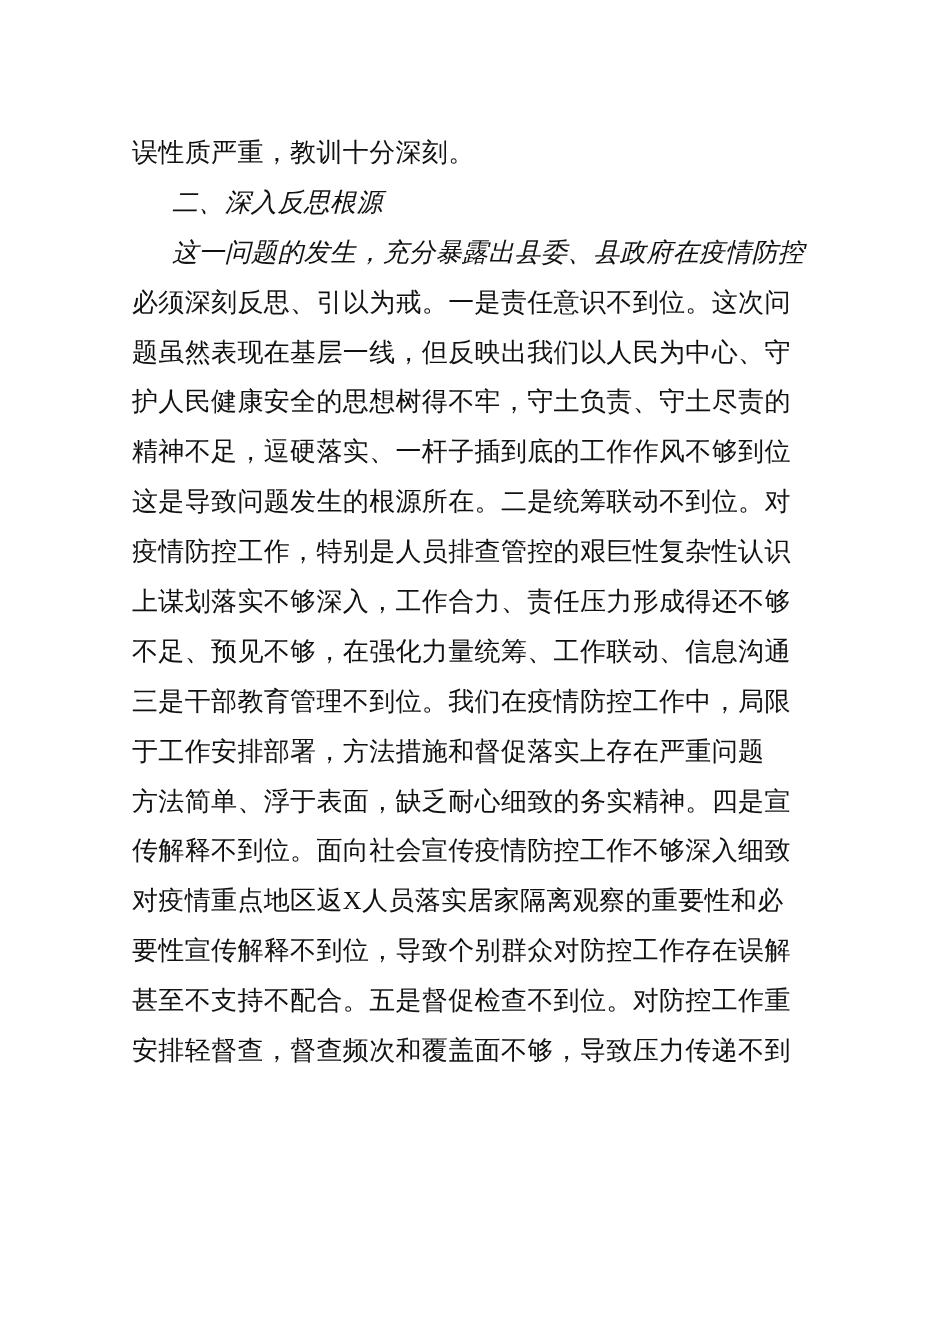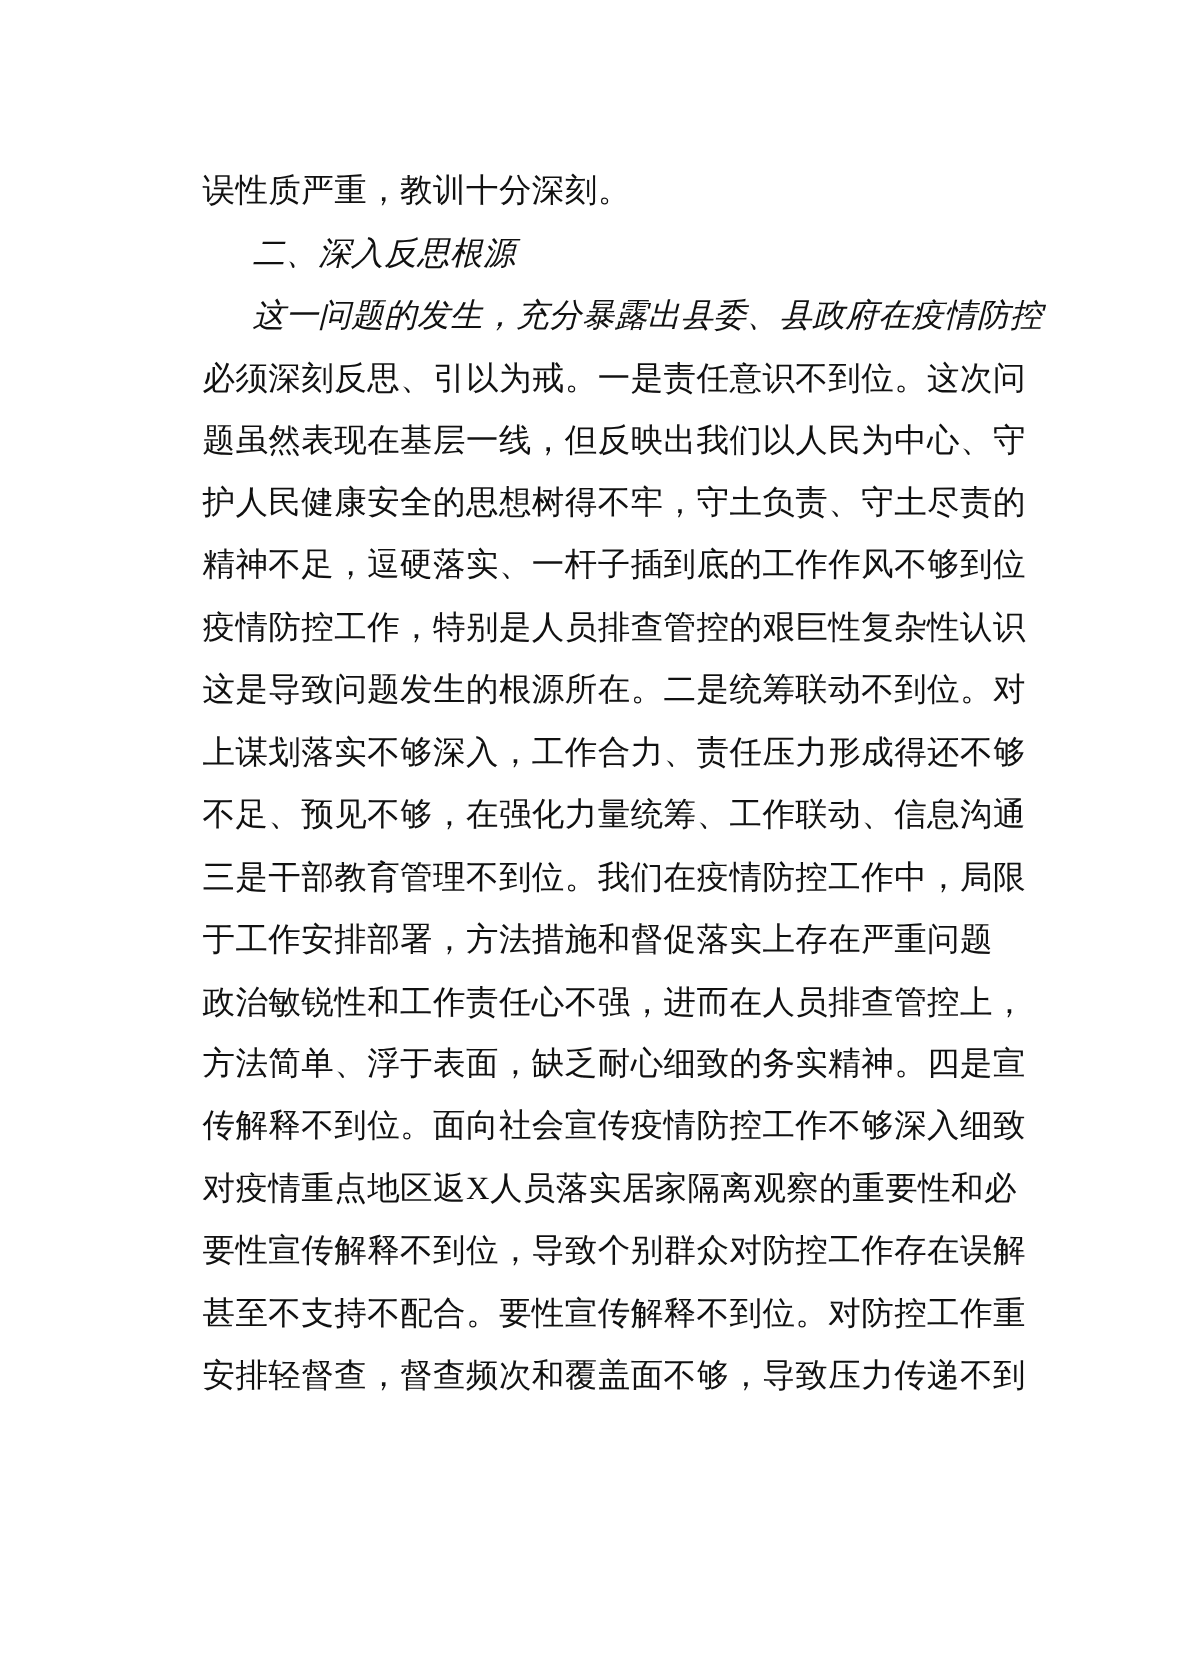--- a/index.html
+++ b/index.html
@@ -18,21 +18,21 @@
     .page {
       position: absolute;
       left: 0;
       top: 0;
       width: 950px;
       height: 1344px;
       background: #ffffff;
     }
     .body-text {
       position: absolute;
-      left: 162px;
+      left: 132px;
       top: 128px;
       width: 662px;
     }
     .line {
       height: 49.9px;
       line-height: 49.9px;
       font-size: 26px;
       letter-spacing: 0.35px;
       white-space: nowrap;
       overflow: visible;
@@ -47,27 +47,26 @@
 
 <div class="page">
   <div class="body-text">
     <div class="line">误性质严重，教训十分深刻。</div>
     <div class="line indent">二、深入反思根源</div>
     <div class="line indent">这一问题的发生，充分暴露出县委、县政府在疫情防控</div>
     <div class="line">必须深刻反思、引以为戒。一是责任意识不到位。这次问</div>
     <div class="line">题虽然表现在基层一线，但反映出我们以人民为中心、守</div>
     <div class="line">护人民健康安全的思想树得不牢，守土负责、守土尽责的</div>
     <div class="line">精神不足，逗硬落实、一杆子插到底的工作作风不够到位</div>
+    <div class="line">这是导致问题发生的根源所在。二是统筹联动不到位。对</div>
     <div class="line">疫情防控工作，特别是人员排查管控的艰巨性复杂性认识</div>
-    <div class="line">这是导致问题发生的根源所在。二是统筹联动不到位。对</div>
     <div class="line">上谋划落实不够深入，工作合力、责任压力形成得还不够</div>
     <div class="line">不足、预见不够，在强化力量统筹、工作联动、信息沟通</div>
     <div class="line">三是干部教育管理不到位。我们在疫情防控工作中，局限</div>
     <div class="line">于工作安排部署，方法措施和督促落实上存在严重问题</div>
-    <div class="line">政治敏锐性和工作责任心不强，进而在人员排查管控上，</div>
     <div class="line">方法简单、浮于表面，缺乏耐心细致的务实精神。四是宣</div>
     <div class="line">传解释不到位。面向社会宣传疫情防控工作不够深入细致</div>
     <div class="line">对疫情重点地区返X人员落实居家隔离观察的重要性和必</div>
     <div class="line">要性宣传解释不到位，导致个别群众对防控工作存在误解</div>
-    <div class="line">甚至不支持不配合。要性宣传解释不到位。对防控工作重</div>
+    <div class="line">甚至不支持不配合。五是督促检查不到位。对防控工作重</div>
     <div class="line">安排轻督查，督查频次和覆盖面不够，导致压力传递不到</div>
   </div>
 </div>
 
 </body></html>

